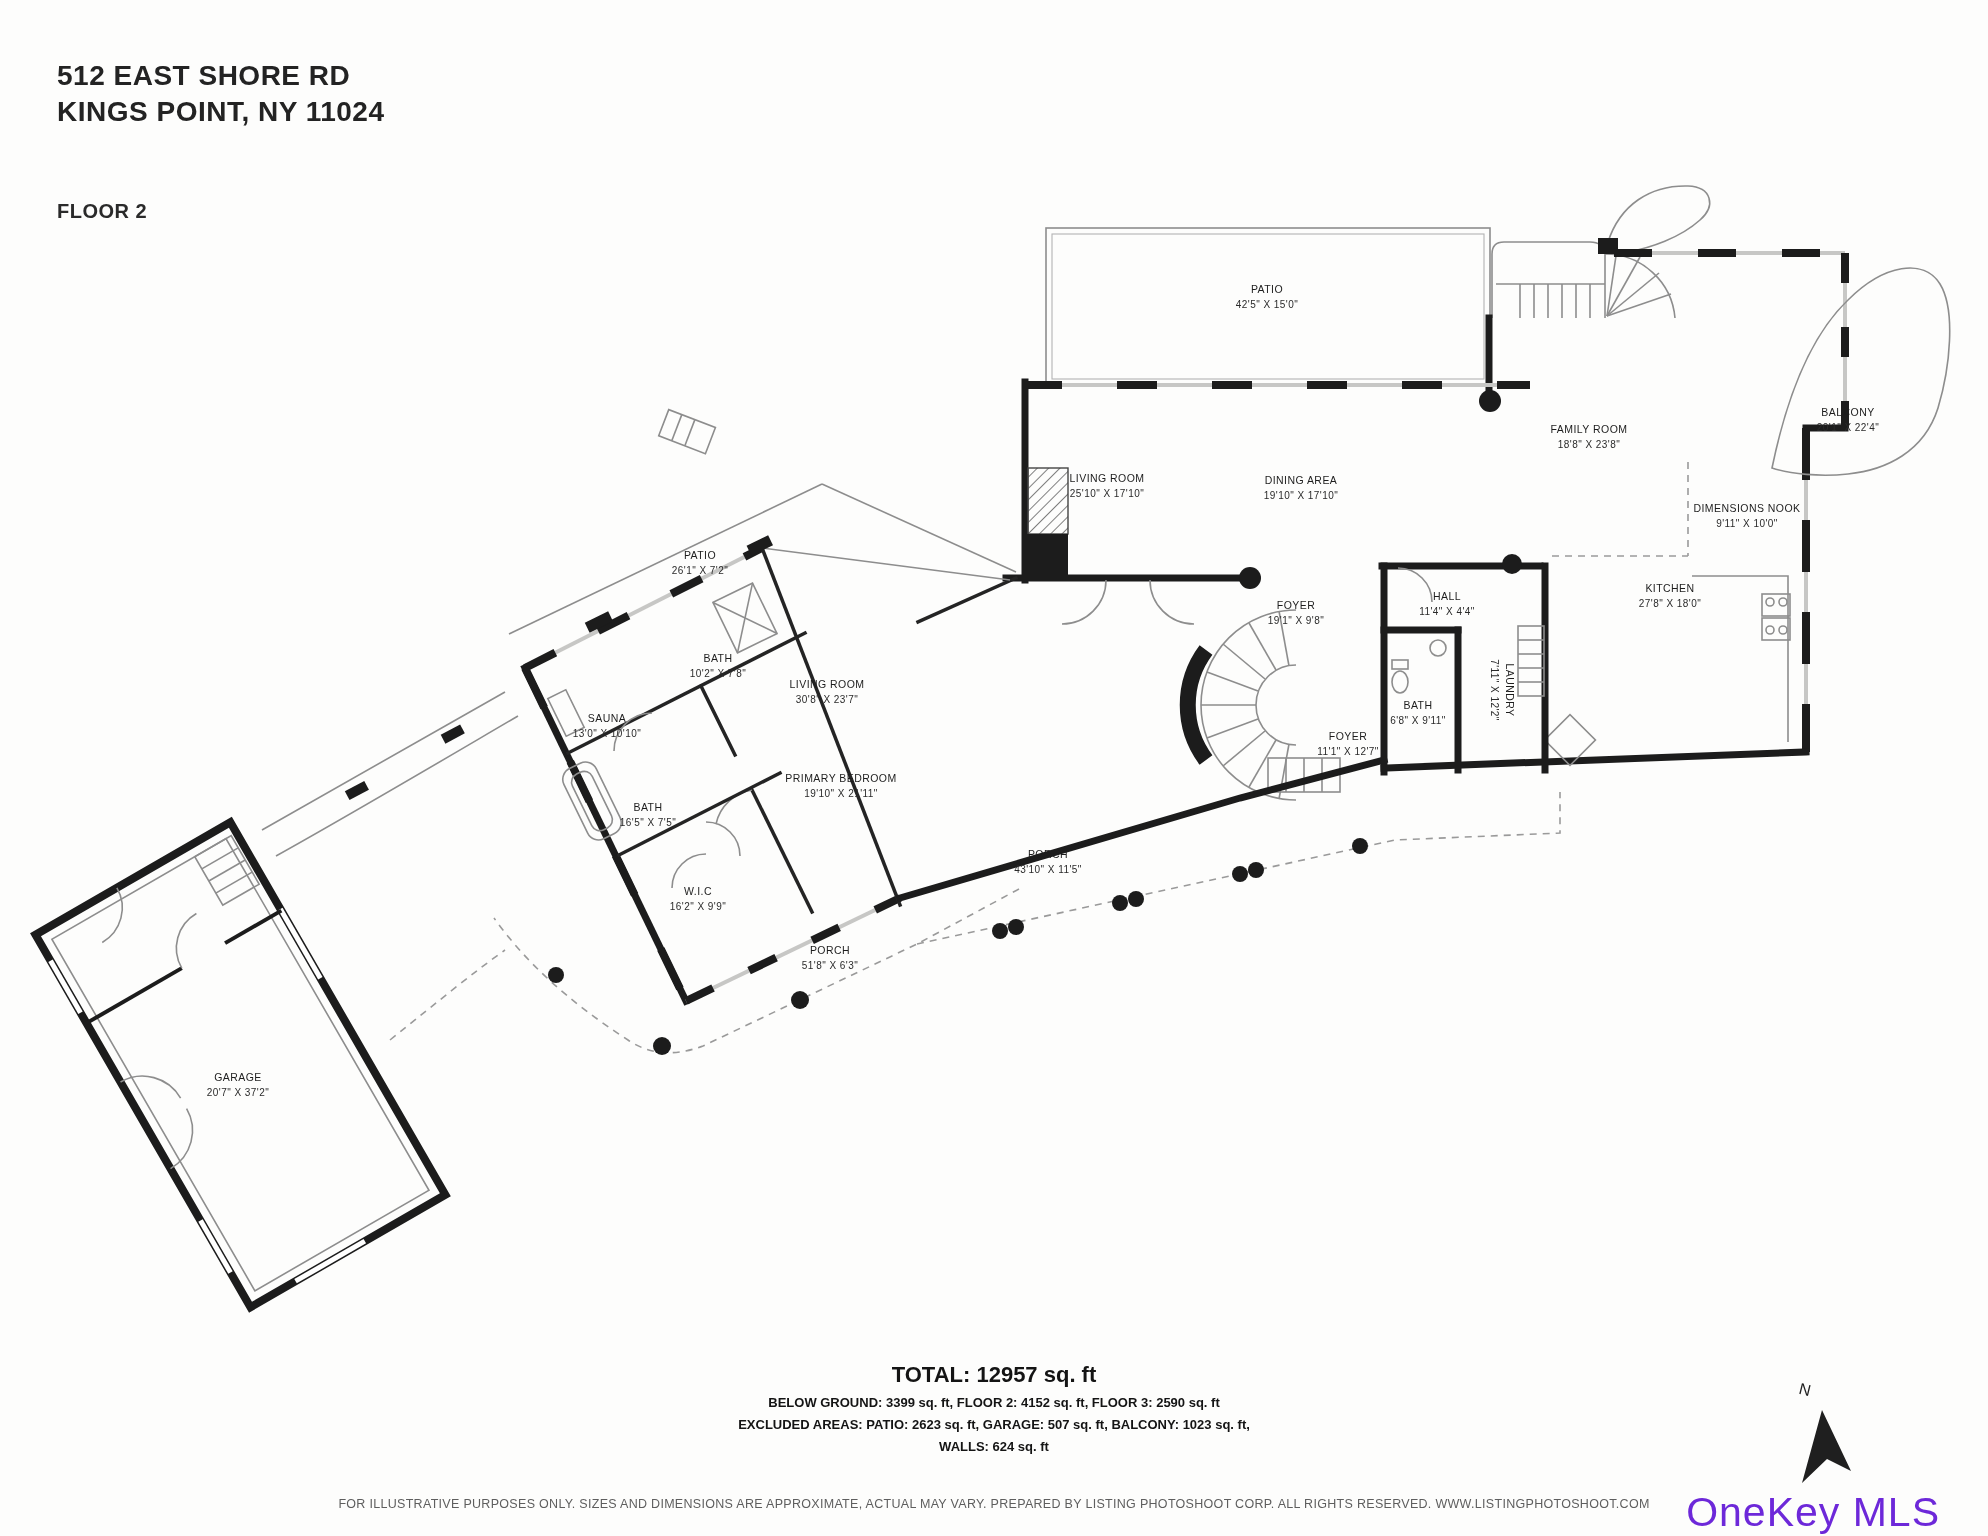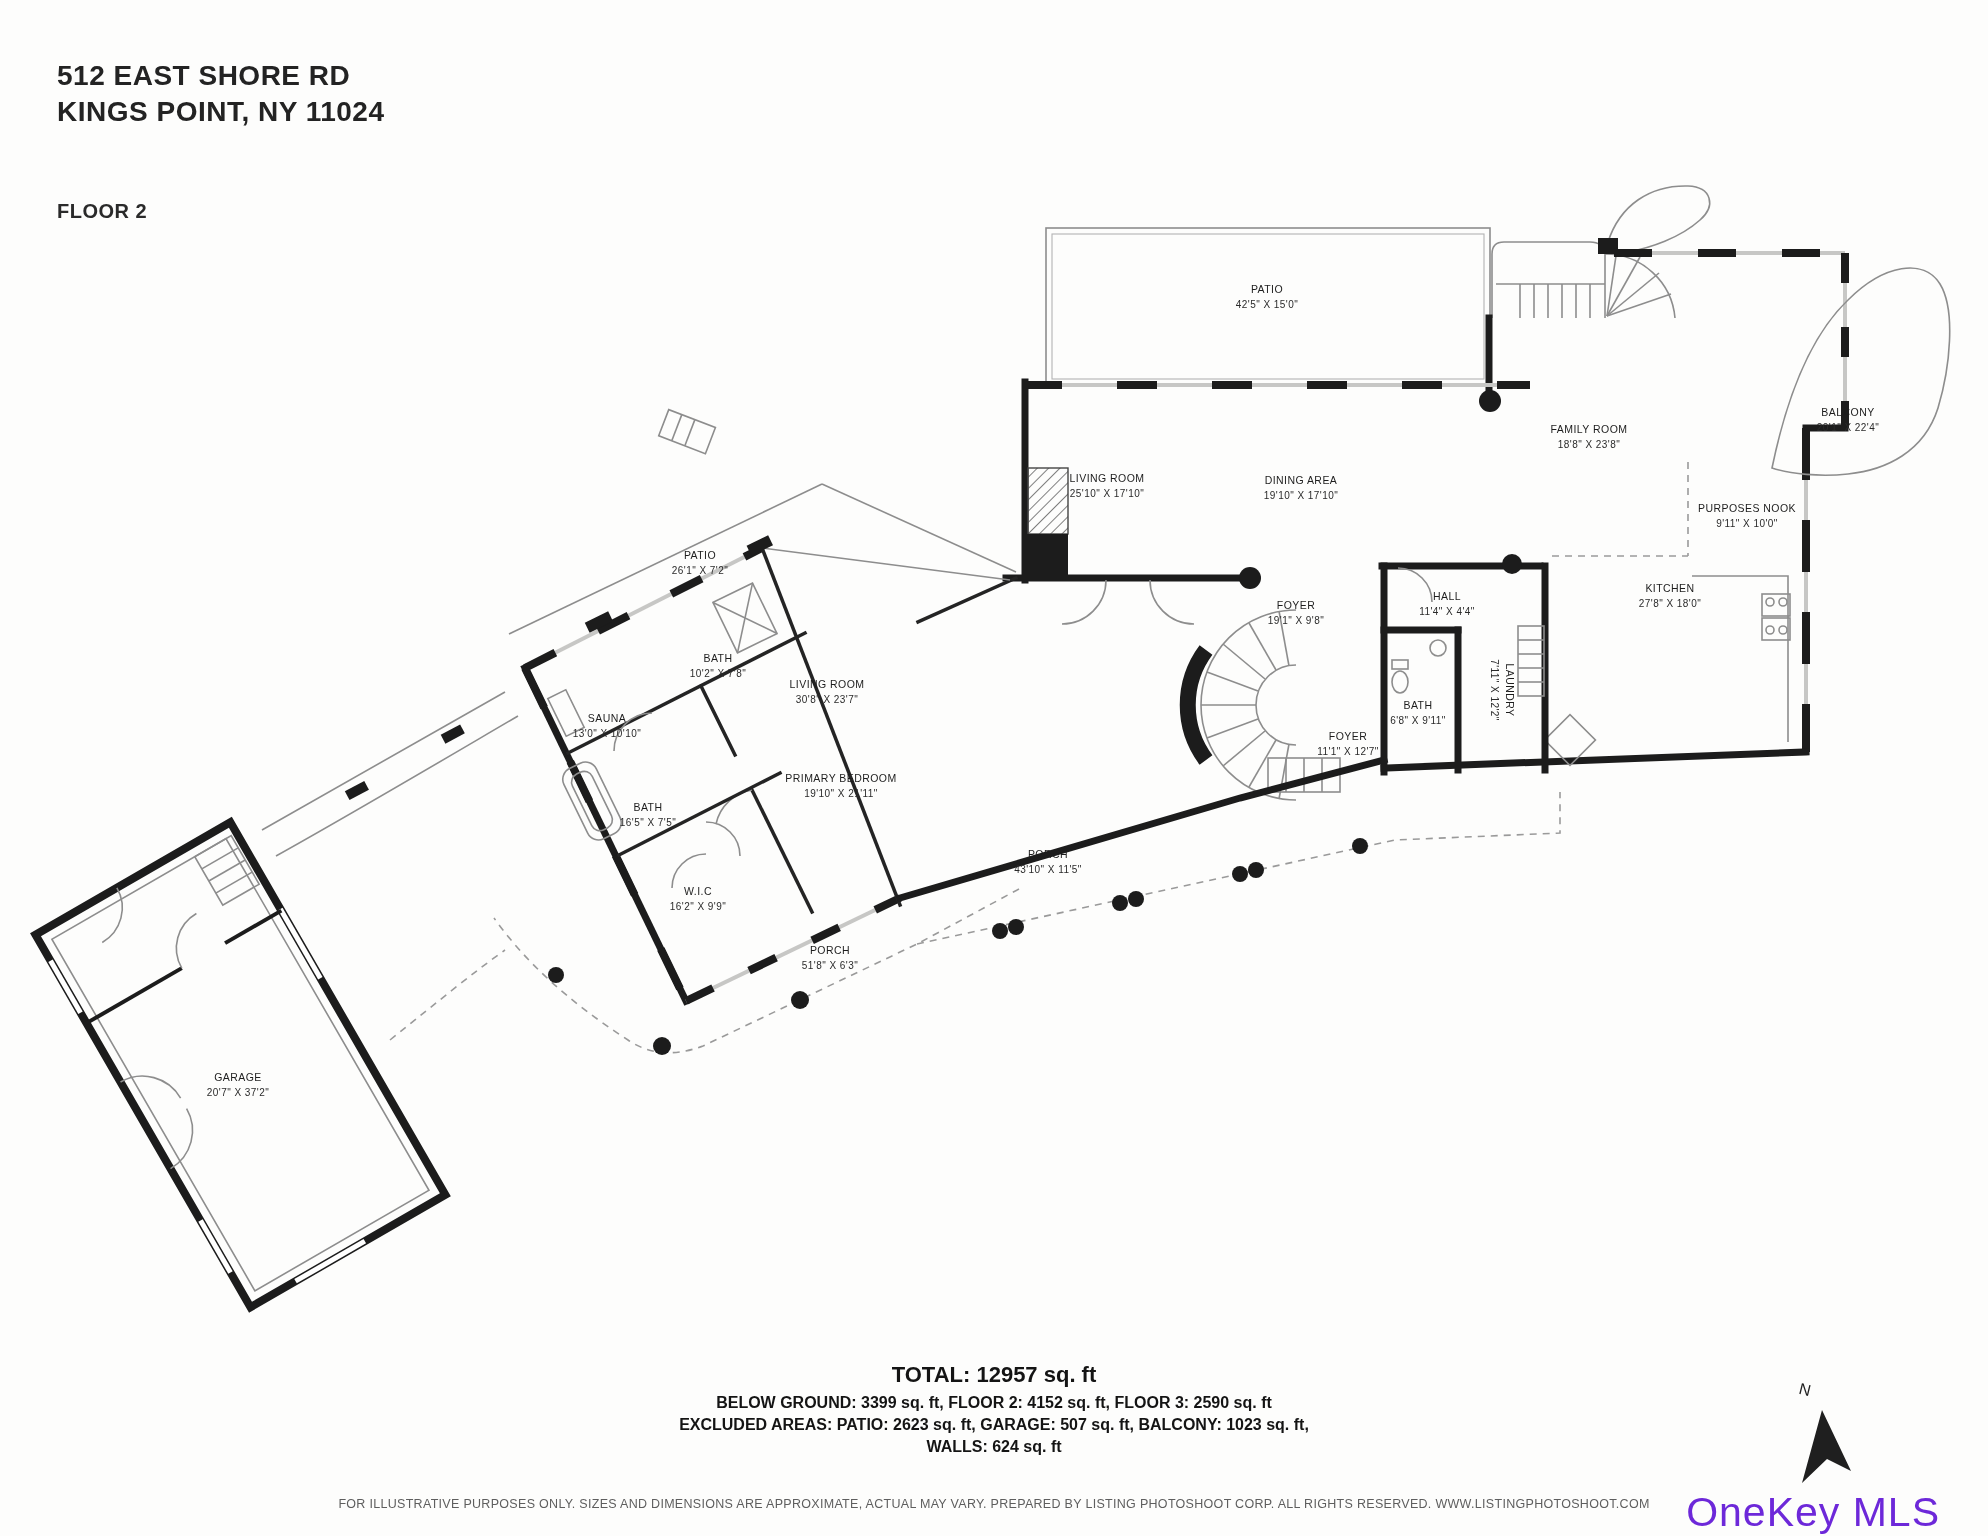--- a/index.html
+++ b/index.html
@@ -25,21 +25,21 @@
   .t  {stroke:#8d8d8d;stroke-width:1.6;fill:none;}
   .t2 {stroke:#b3b3b3;stroke-width:1.1;fill:none;}
   .wb {stroke:#c7c7c5;stroke-width:4;fill:none;}
   .ws {stroke:#1c1c1c;stroke-width:8;fill:none;}
   .dash{stroke:#9a9a9a;stroke-width:1.6;fill:none;stroke-dasharray:7 6;}
   .dot{fill:#1c1c1c;}
 
   
   .summary{position:absolute;left:0;right:0;top:1362px;text-align:center;color:#141414;}
   .summary .total{font-size:22px;font-weight:bold;margin-bottom:4px;}
-  .summary .sline{font-size:16px;font-weight:bold;line-height:22px;}
+  .summary .sline{font-size:13px;font-weight:bold;line-height:22px;}
   .disclaimer{position:absolute;left:0;right:0;top:1497px;text-align:center;
     font-size:12.5px;letter-spacing:.3px;color:#5e5e5e;}
 
   
   .compass-n{position:absolute;left:1799px;top:1381px;font-size:16px;color:#222;transform:rotate(14deg);}
 
   
   .watermark{position:absolute;right:48px;top:1489px;font-size:41px;color:#6d28d9;letter-spacing:1px;}
 </style>
 </head>
@@ -280,21 +280,21 @@
         </div>
         <div class="room-label" style="left: 1589px; top: 437px;">
           <div class="room-name">FAMILY ROOM</div>
           <div class="room-dims">18'8" X 23'8"</div>
         </div>
         <div class="room-label" style="left: 1848px; top: 420px;">
           <div class="room-name">BALCONY</div>
           <div class="room-dims">20'1" X 22'4"</div>
         </div>
         <div class="room-label" style="left: 1747px; top: 516px;">
-          <div class="room-name">PURPOSES NOOK</div>
+          <div class="room-name">DIMENSIONS NOOK</div>
           <div class="room-dims">9'11" X 10'0"</div>
         </div>
         <div class="room-label" style="left: 1670px; top: 596px;">
           <div class="room-name">KITCHEN</div>
           <div class="room-dims">27'8" X 18'0"</div>
         </div>
         <div class="room-label" style="left: 1296px; top: 613px;">
           <div class="room-name">FOYER</div>
           <div class="room-dims">19'1" X 9'8"</div>
         </div>

